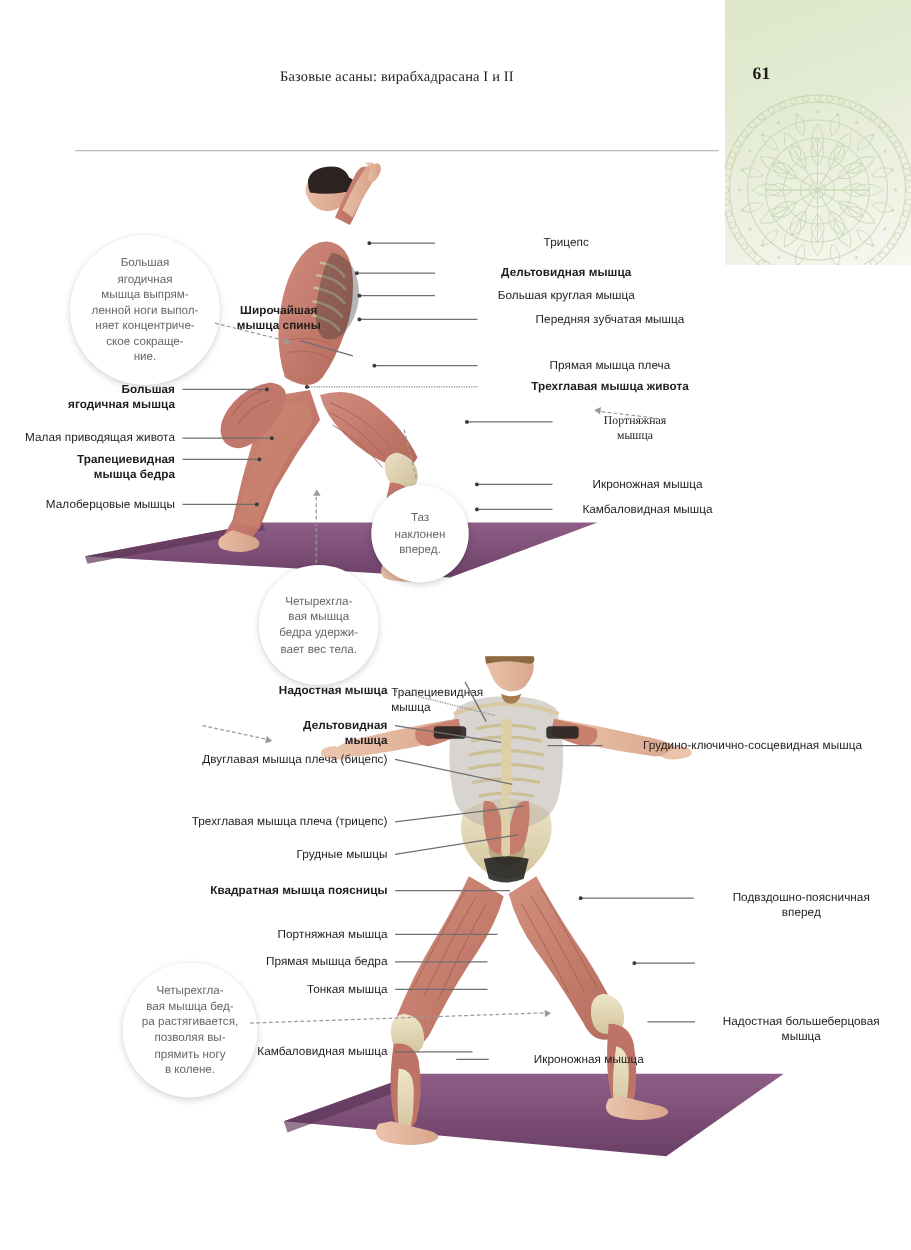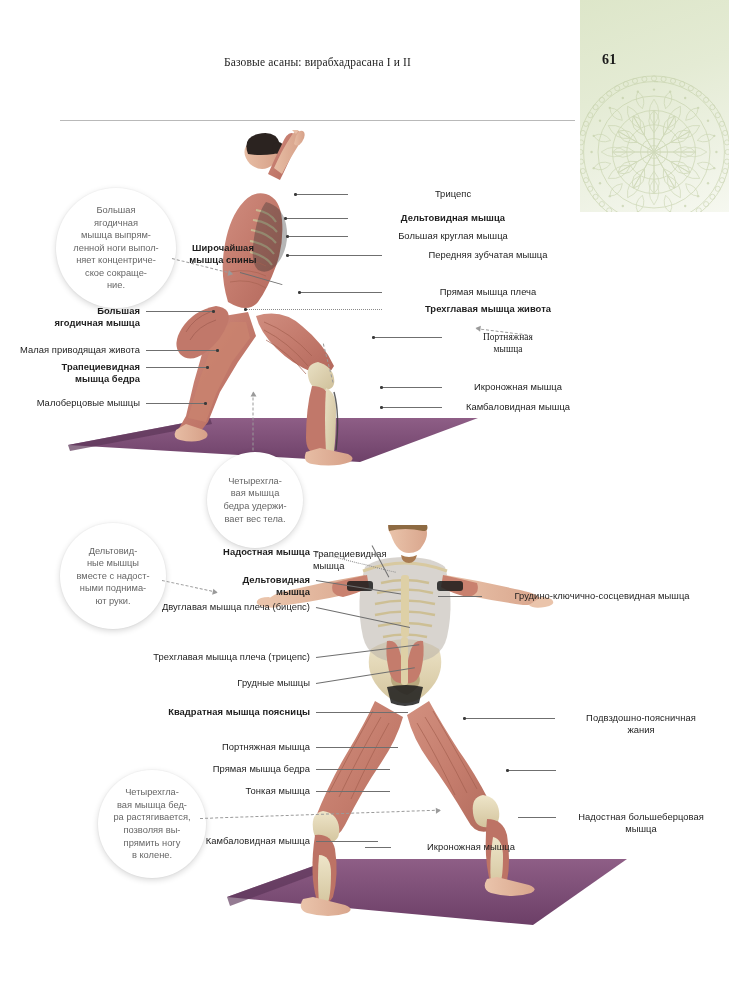--- a/index.html
+++ b/index.html
@@ -357,20 +357,23 @@
 ягодичная
 мышца выпрям-
 ленной ноги выпол-
 няет концентриче-
 ское сокраще-
 ние.</div>
   <div class="arrow" style="left:172px;top:258px;width:62px;transform:rotate(14deg);"></div>
 
   <div class="arrow" style="left:532px;top:335px;width:56px;transform:rotate(187deg);"></div>
 
+  <div class="bubble" style="left:297px;top:388px;width:78px;height:78px;">Таз
+наклонен
+вперед.</div>
   <div class="arrow noh" style="left:333px;top:382px;width:40px;transform:rotate(-104deg);"></div>
 
   <div class="bubble" style="left:207px;top:452px;width:96px;height:96px;">Четырехгла-
 вая мышца
 бедра удержи-
 вает вес тела.</div>
   <div class="arrow" style="left:253px;top:450px;width:58px;transform:rotate(-90deg);"></div>
 
   <div class="stage" style="left:215px;top:525px;width:430px;height:420px;">
     <svg width="430" height="420" viewBox="0 0 430 420">
@@ -490,36 +493,31 @@
   <div class="lbl r" style="left:180px;top:835px;width:130px;">Камбаловидная мышца</div>
   <div class="lead" style="left:316px;top:841px;width:62px;"></div>
 
   <div class="lbl l" style="left:396px;top:841px;width:150px;">Икроножная мышца</div>
   <div class="lead" style="left:365px;top:847px;width:26px;"></div>
 
   <div class="lbl l" style="left:487px;top:590px;width:230px;">Грудино-ключично-сосцевидная мышца</div>
   <div class="lead" style="left:438px;top:596px;width:44px;"></div>
 
   <div class="lbl l" style="left:561px;top:712px;width:160px;">Подвздошно-поясничная
-жания</div>
+вперед</div>
   <div class="lead" style="left:465px;top:718px;width:90px;"></div>
   <div class="dotmark" style="left:463px;top:717px;"></div>
 
   <div class="lead" style="left:508px;top:770px;width:48px;"></div>
   <div class="dotmark" style="left:506px;top:769px;"></div>
 
   <div class="lbl l" style="left:561px;top:811px;width:160px;">Надостная большеберцовая
 мышца</div>
   <div class="lead" style="left:518px;top:817px;width:38px;"></div>
 
-  <div class="bubble" style="left:60px;top:523px;width:106px;height:106px;">Дельтовид-
-ные мышцы
-вместе с надост-
-ными поднима-
-ют руки.</div>
   <div class="arrow" style="left:162px;top:580px;width:56px;transform:rotate(12deg);"></div>
 
   <div class="bubble" style="left:98px;top:770px;width:108px;height:108px;">Четырехгла-
 вая мышца бед-
 ра растягивается,
 позволяя вы-
 прямить ногу
 в колене.</div>
   <div class="arrow" style="left:200px;top:818px;width:240px;transform:rotate(-2deg);"></div>
 

